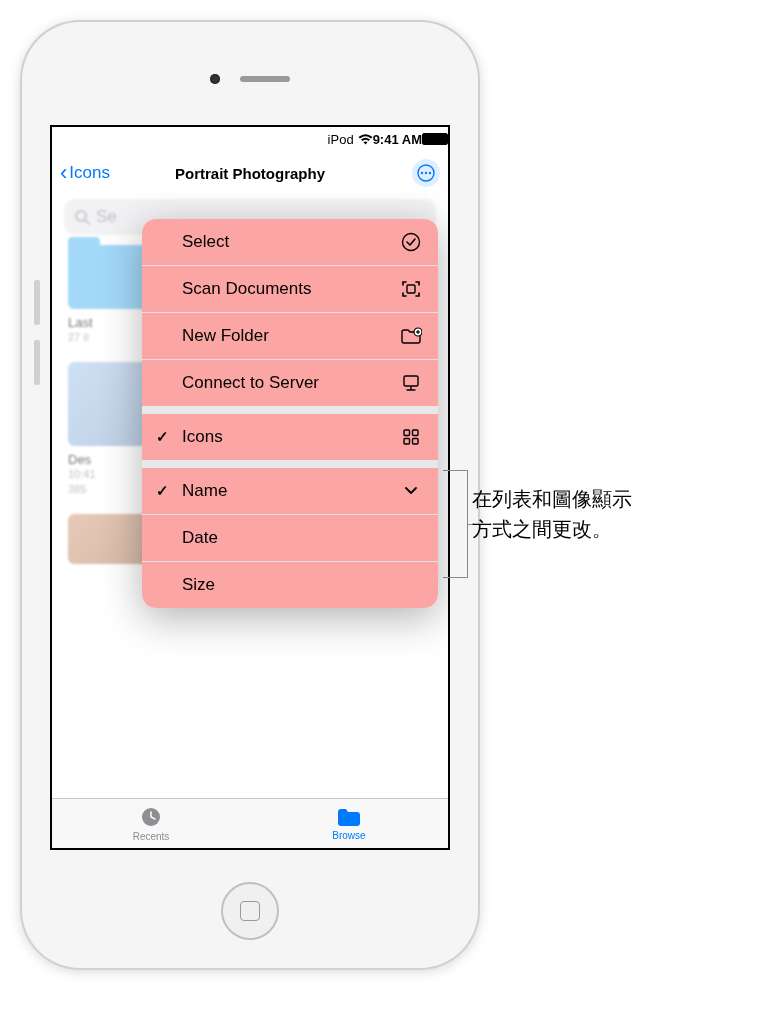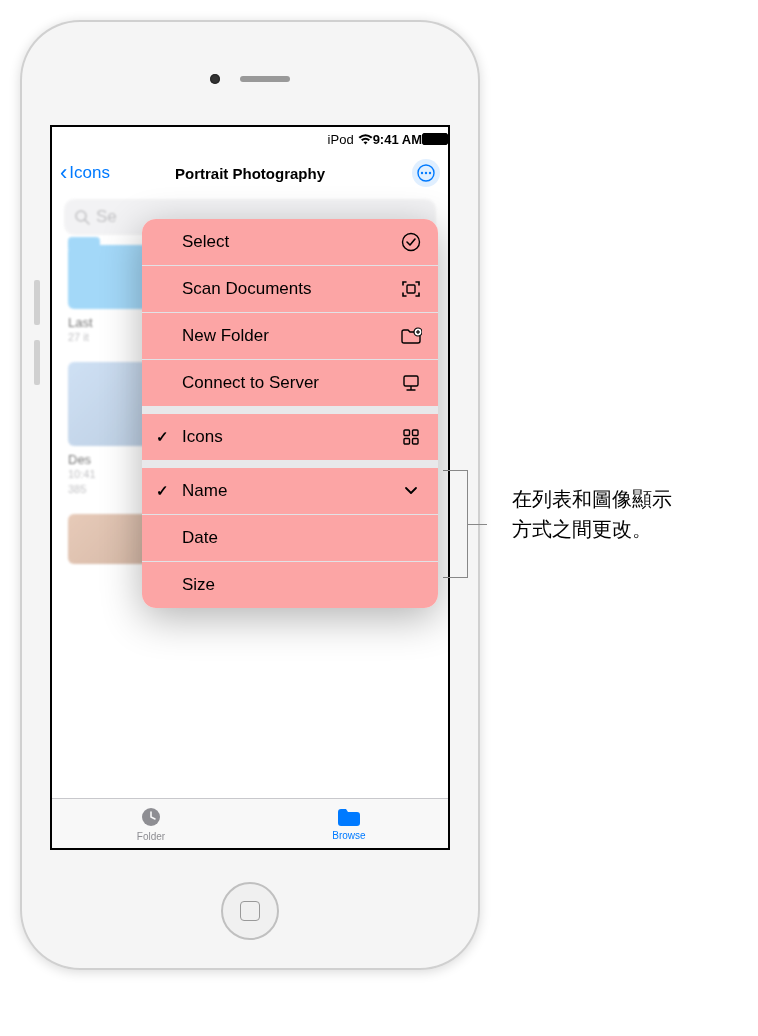--- a/index.html
+++ b/index.html
@@ -161,21 +161,21 @@
       border-top: 0.5px solid #c8c8cc;
       background: #f8f8f8;
       display: flex;
     }
     .tab-item { flex: 1; display: flex; flex-direction: column; align-items: center; justify-content: center; gap: 2px; font-size: 10px; color: #8e8e93; }
     .tab-item.active { color: #007aff; }
     .tab-icon { font-size: 22px; }
     
     .annotation {
       position: absolute;
-      left: 512px;
+      left: 472px;
       top: 484px;
       font-size: 20px;
       line-height: 1.5;
     }
     .annotation-line {
       position: absolute;
       left: 467px;
       top: 470px;
       width: 22px;
       height: 108px;
@@ -360,21 +360,21 @@
     </div>
 
     <div class="tab-bar">
       <div class="tab-item">
         <span class="tab-icon">
           <svg width="24" height="24" viewBox="0 0 24 24">
               <circle cx="12" cy="12" r="9" fill="#8e8e93"></circle>
               <path d="M12 7 L12 12 L16 14" stroke="#f8f8f8" stroke-width="1.6" fill="none" stroke-linecap="round"></path>
             </svg>
         </span>
-        <span>Folder</span>
+        <span>Recents</span>
       </div>
       <div class="tab-item active">
         <span class="tab-icon">
           <svg width="26" height="22" viewBox="0 0 26 22">
               <path d="M2 6 Q2 3 5 3 L10 3 L12 6 L21 6 Q24 6 24 9 L24 17 Q24 20 21 20 L5 20 Q2 20 2 17 Z" fill="#007aff"></path>
             </svg>
         </span>
         <span>Browse</span>
       </div>
     </div>

